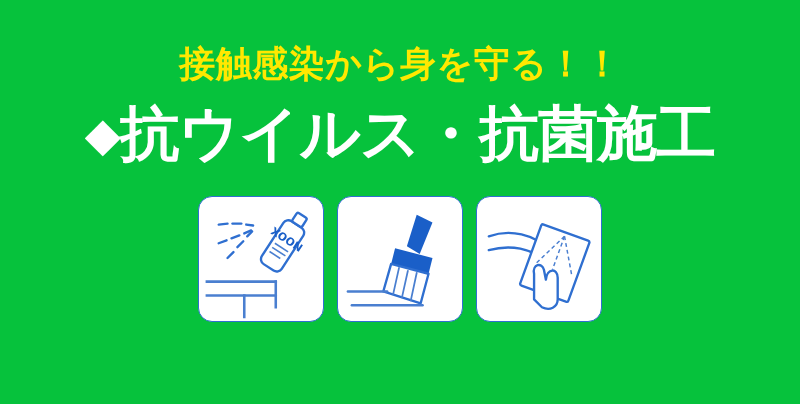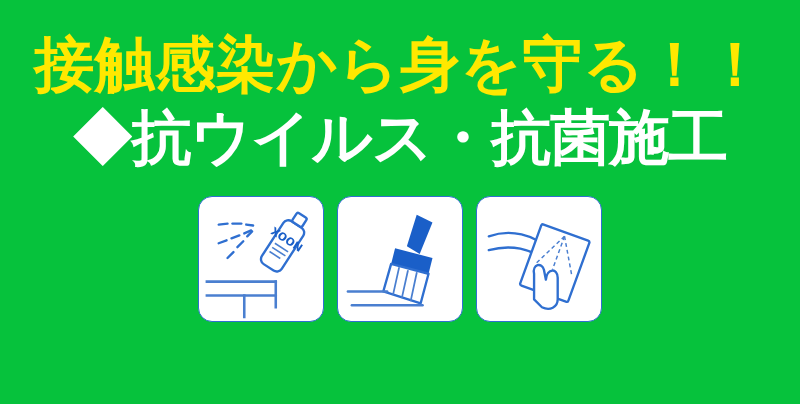--- a/index.html
+++ b/index.html
@@ -26,42 +26,42 @@
   }
 
   
   #headline {
     position: absolute;
     top: 38px;
     left: 0;
     width: 800px;
     text-align: center;
     color: #ffe800;
-    font-size: 60px;
+    font-size: 36px;
     line-height: 52px;
     font-weight: bold;
     letter-spacing: 0.5px;
     white-space: nowrap;
     font-family: "DejaVu Sans", "Liberation Sans", sans-serif;
   }
 
   
   #subtitle {
     position: absolute;
     top: 102px;
     left: 0;
     width: 800px;
     text-align: center;
     color: #ffffff;
     font-size: 60px;
     line-height: 72px;
     font-weight: bold;
     letter-spacing: -1px;
     white-space: nowrap;
-    font-family: Liberation Sans, sans-serif;
+    font-family: Liberation Mono, monospace;
   }
 
   
   #panels {
     position: absolute;
     top: 196px;
     left: 0;
     width: 800px;
     display: flex;
     justify-content: center;

